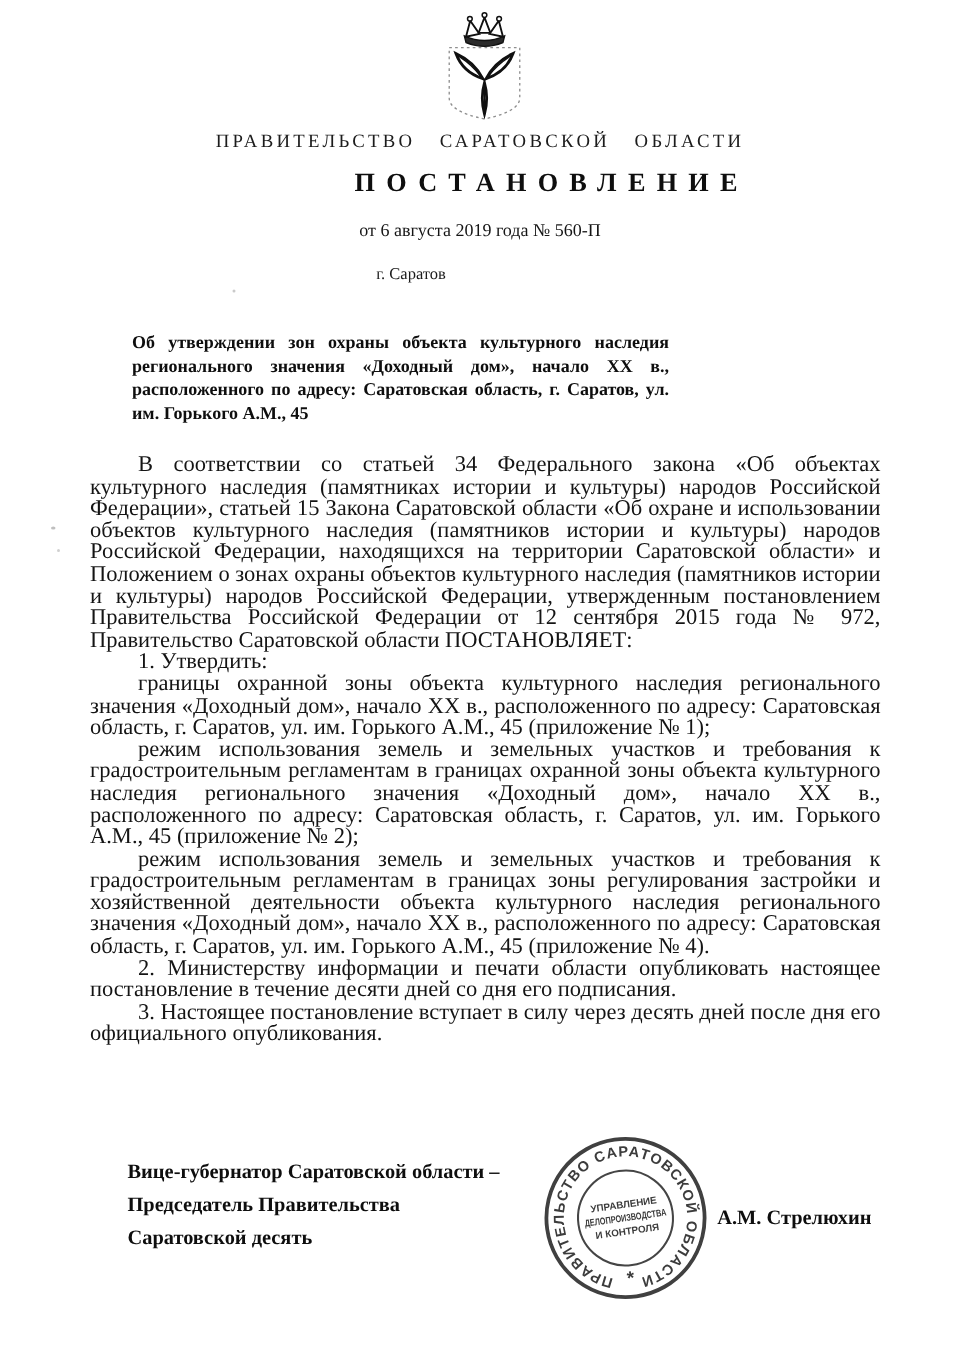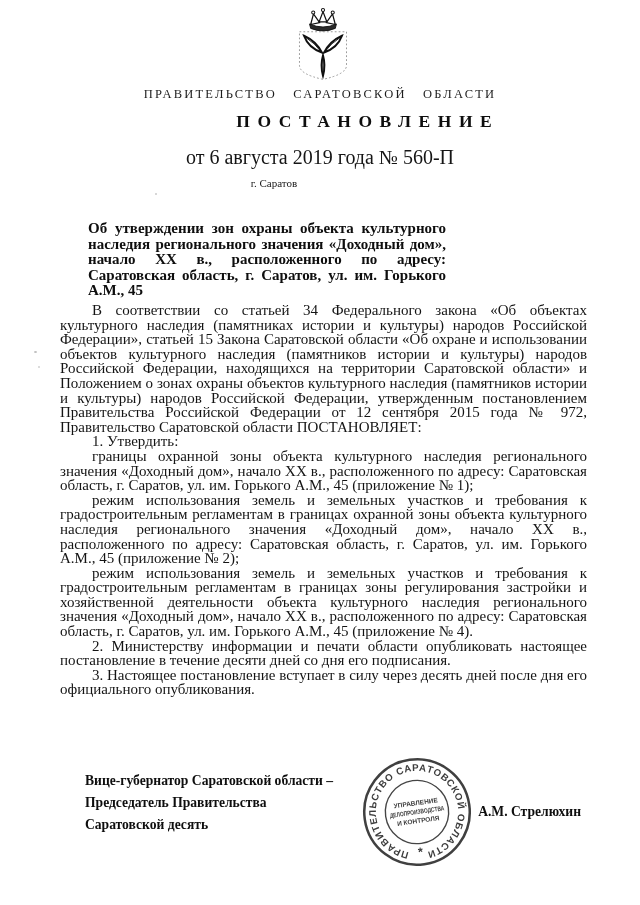--- a/index.html
+++ b/index.html
@@ -14,29 +14,29 @@
   .org-name {
     position:absolute; top:87px; left:0; width:640px; text-align:center;
     font-size:12.5px; letter-spacing:2.2px; word-spacing:11px; color:#1c1c1c;
   }
   .doc-type {
     position:absolute; top:111px; left:0; width:640px; text-align:center;
     font-size:17.5px; font-weight:bold; letter-spacing:7.5px; text-indent:7.5px; color:#0e0e0e;padding-left:44px;
   }
   .date-line {
     position:absolute; top:146px; left:0; width:640px; text-align:center;
-    font-size:20px; color:#151515;
+    font-size:12px; color:#151515;
   }
   .place-line {
     position:absolute; top:177px; left:0; width:548px; text-align:center;
     font-size:11px; color:#1a1a1a;
   }
   .doc-title {
     position:absolute; top:221px; left:88px; width:358px;
-    font-size:15px; line-height:15.5px; font-weight:bold;
+    font-size:12px; line-height:15.5px; font-weight:bold;
     text-align:justify; color:#0e0e0e;
   }
   .doc-body {
     position:absolute; top:303px; left:60px; width:527px;
     font-size:15px; line-height:14.6px; text-align:justify; color:#141414;
   }
   .doc-body p { margin:0; text-indent:32px; }
 
   .sig-left {
     position:absolute; top:770px; left:85px; width:312px;

